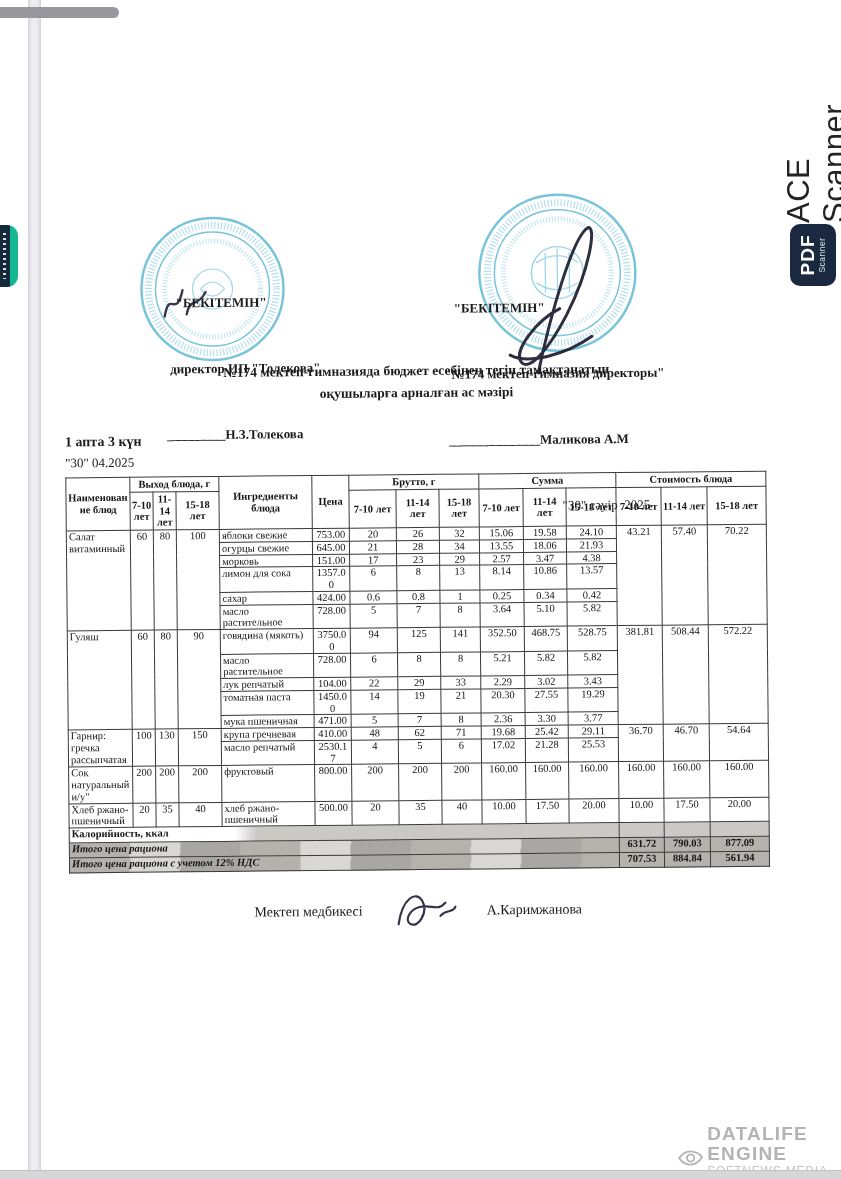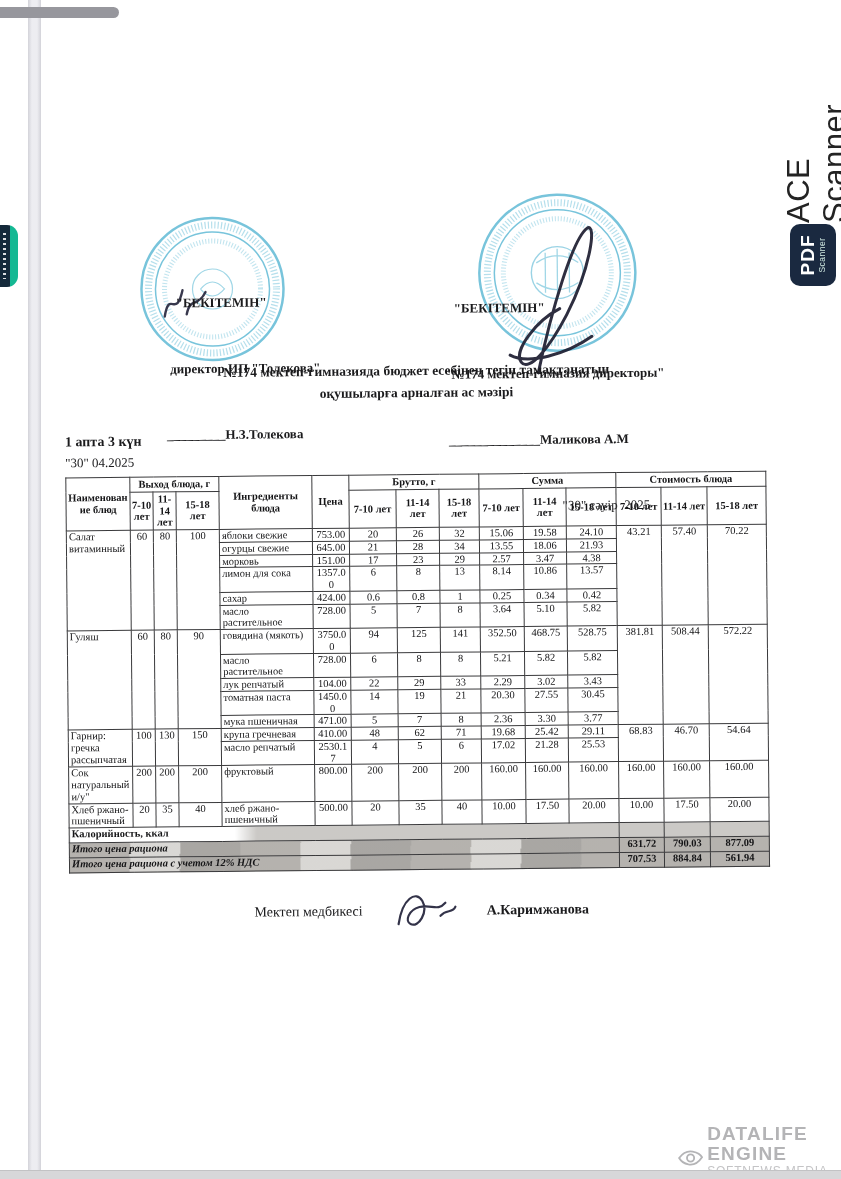--- a/index.html
+++ b/index.html
@@ -64,21 +64,21 @@
   tr.frow .flabel{text-align:left;}
   tr.frow .flabel.ital{font-style:italic;}
   tr.frow.smear td{background-image:repeating-linear-gradient(94deg,
       rgba(120,115,107,.55) 0 60px,rgba(155,151,143,.38) 60px 110px,rgba(98,94,88,.55) 110px 170px);}
   tr.frow.plain .flabel{background:linear-gradient(90deg,transparent 0 30%,rgba(125,120,112,.40) 34%);}
   tr.frow.plain .fval{background:rgba(125,120,112,.40);}
   tr.frow .fval{font-weight:bold;}
 
   .signoff{margin-top:16px;margin-left:185px;display:flex;align-items:center;gap:26px;
       font-size:14px;}
-  .signoff .name{font-weight:700;}
+  .signoff .name{font-weight:400;}
 </style>
 </head>
 <body>
 
 <div class="screen">
 
   <div class="left-strip"></div>
   <div class="top-pill"></div>
 
   <div class="teal-badge">
@@ -302,21 +302,21 @@
               <td class="num">3.43</td>
             </tr>
             <tr>
               <td class="ingr">томатная паста</td>
               <td class="num">1450.00</td>
               <td class="num">14</td>
               <td class="num">19</td>
               <td class="num">21</td>
               <td class="num">20.30</td>
               <td class="num">27.55</td>
-              <td class="num">30.45</td>
+              <td class="num">19.29</td>
             </tr>
             <tr>
               <td class="ingr">мука пшеничная</td>
               <td class="num">471.00</td>
               <td class="num">5</td>
               <td class="num">7</td>
               <td class="num">8</td>
               <td class="num">2.36</td>
               <td class="num">3.30</td>
               <td class="num">3.77</td>
@@ -327,21 +327,21 @@
               <td rowspan="2" class="num top">130</td>
               <td rowspan="2" class="num top">150</td>
               <td class="ingr">крупа гречневая</td>
               <td class="num">410.00</td>
               <td class="num">48</td>
               <td class="num">62</td>
               <td class="num">71</td>
               <td class="num">19.68</td>
               <td class="num">25.42</td>
               <td class="num">29.11</td>
-              <td rowspan="2" class="num top">68.83</td>
+              <td rowspan="2" class="num top">36.70</td>
               <td rowspan="2" class="num top">46.70</td>
               <td rowspan="2" class="num top">54.64</td>
             </tr>
             <tr>
               <td class="ingr">масло репчатый</td>
               <td class="num">2530.17</td>
               <td class="num">4</td>
               <td class="num">5</td>
               <td class="num">6</td>
               <td class="num">17.02</td>

